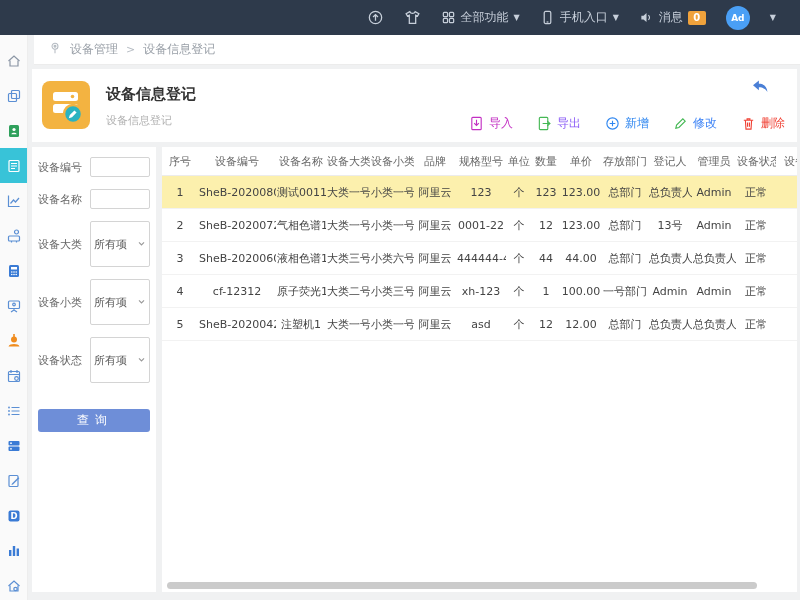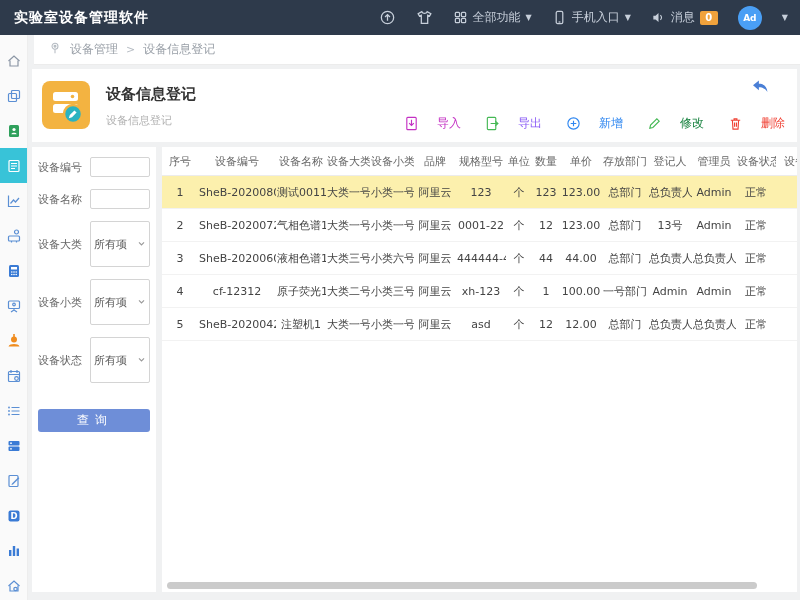--- a/index.html
+++ b/index.html
@@ -8,21 +8,21 @@
   
   .topbar{position:absolute;top:0;left:0;right:0;height:35px;background:#2e3a4b;
           display:flex;align-items:center;color:#fff;}
   .logo{display:flex;align-items:center;gap:4px;padding:0 10px 0 6px;}
   .seal{width:20px;height:20px;background:#b3272d;border-radius:2px;position:relative;flex:0 0 auto;}
   .seal:before{content:"";position:absolute;inset:3px;border:1px solid #e9b8b8;border-radius:1px;}
   .seal:after{content:"";position:absolute;left:5px;right:5px;top:9px;height:2px;background:#e9b8b8;}
   .logo-text{color:#c43a35;font-size:9px;font-weight:bold;border-bottom:1px dotted #c43a35;
              padding-bottom:2px;letter-spacing:.5px;white-space:nowrap;}
   .app-title{font-size:14px;font-weight:bold;margin-left:14px;letter-spacing:1px;}
-  .tb-right{margin-left:auto;display:flex;align-items:center;gap:20px;padding-right:12px;
+  .tb-right{margin-left:auto;display:flex;align-items:center;gap:20px;padding-right:24px;
             color:#c7cfda;font-size:12px;}
   .tb-item{display:flex;align-items:center;gap:5px;cursor:pointer;white-space:nowrap;}
   .tb-item svg,.tb-icon svg{display:block;}
   .badge{background:#f0a23c;color:#fff;font-size:10px;min-width:14px;height:14px;line-height:14px;
          text-align:center;border-radius:2px;padding:0 2px;font-weight:bold;}
   .caret{font-size:8px;color:#c7cfda;}
   .avatar{width:24px;height:24px;border-radius:50%;background:#4a9ff5;color:#fff;font-size:9px;
           display:flex;align-items:center;justify-content:center;font-weight:bold;}
   
   .breadcrumb{position:absolute;top:35px;left:34px;right:0;height:29px;background:#fff;
@@ -36,21 +36,21 @@
   .side-item{height:35px;display:flex;align-items:center;justify-content:center;cursor:pointer;flex:0 0 auto;}
   .side-item.active{background:#38c3d8;}
   
   .header-card{position:absolute;top:69px;left:32px;right:3px;height:73px;background:#fff;}
   .hc-icon{position:absolute;left:10px;top:12px;width:48px;height:48px;border-radius:8px;
            background:#f3b341;}
   .hc-title{position:absolute;left:74px;top:16px;font-size:15px;font-weight:bold;color:#333;}
   .hc-sub{position:absolute;left:74px;top:44px;font-size:11px;color:#b0b0b0;}
   .back-arrow{position:absolute;right:28px;top:8px;cursor:pointer;}
   .toolbar{position:absolute;right:12px;bottom:10px;display:flex;gap:24px;align-items:center;}
-  .tool-btn{display:flex;align-items:center;gap:18px;font-size:12px;cursor:pointer;white-space:nowrap;}
+  .tool-btn{display:flex;align-items:center;gap:5px;font-size:12px;cursor:pointer;white-space:nowrap;}
   
   .filter-card{position:absolute;top:147px;left:32px;width:124px;bottom:8px;background:#fff;
                padding-top:10px;box-sizing:border-box;}
   .f-row{display:flex;align-items:center;margin:0 6px 12px 6px;gap:4px;font-size:11px;color:#666;}
   .f-label{flex:0 0 48px;white-space:nowrap;}
   .f-input{flex:1;height:20px;border:1px solid #d4d4d4;border-radius:2px;min-width:0;
            font-size:11px;padding:0 3px;box-sizing:border-box;background:#fff;}
   .f-select{flex:1;height:20px;border:1px solid #d4d4d4;border-radius:2px;display:flex;
             align-items:center;justify-content:space-between;padding:12px 3px;background:#fff;
             color:#555;cursor:pointer;min-width:0;}
@@ -67,21 +67,20 @@
   td{color:#444;height:30px;text-align:center;border-bottom:1px solid #f2f2f2;
      white-space:nowrap;overflow:hidden;}
   tr.selected td{background:#fcf0ad;}
   .hscroll{position:absolute;left:5px;right:40px;bottom:3px;height:7px;}
   .hscroll .thumb{height:7px;width:100%;background:#cbcbcb;border-radius:4px;cursor:pointer;}
 </style>
 </head>
 <body>
 
 <header class="topbar">
-  <div class="app-title">实验室设备管理软件</div>
   <div class="tb-right">
     <span class="tb-icon">
       <svg width="17" height="17" viewBox="0 0 16 16" fill="none" stroke="#c7cfda" stroke-width="1.2">
         <circle cx="8" cy="8" r="5.8"></circle>
           <path d="M8 11V5.4M5.7 7.6 8 5.3l2.3 2.3"></path>
       </svg>
     </span>
     <span class="tb-icon">
       <svg width="17" height="17" viewBox="0 0 16 16" fill="none" stroke="#c7cfda" stroke-width="1.2">
         <path d="M5.5 2.5 2 4.5l1.3 2.2 1.7-.8v7.6h6V5.9l1.7.8L14 4.5l-3.5-2c-.4 1-1.3 1.6-2.5 1.6S5.9 3.5 5.5 2.5z"></path>
@@ -331,21 +330,21 @@
       </div>
       <div class="tool-btn" style="color: rgb(46, 134, 240);">
         <span>
           <svg width="15" height="15" viewBox="0 0 16 16" fill="none" stroke="currentColor" stroke-width="1.2" style="color:#2e86f0;display:block">
             <circle cx="8" cy="8" r="6"></circle>
             <path d="M8 5v6M5 8h6"></path>
           </svg>
         </span>
         <span>新增</span>
       </div>
-      <div class="tool-btn" style="color: #15803d;">
+      <div class="tool-btn" style="color: #3b82f6;">
         <span>
           <svg width="15" height="15" viewBox="0 0 16 16" fill="none" stroke="currentColor" stroke-width="1.2" style="color:#45b854;display:block">
             <path d="M3 13l.8-3.3L10.5 3 13 5.5l-6.7 6.7z"></path>
           </svg>
         </span>
         <span>修改</span>
       </div>
       <div class="tool-btn" style="color: rgb(240, 65, 52);">
         <span>
           <svg width="15" height="15" viewBox="0 0 16 16" fill="none" stroke="currentColor" stroke-width="1.2" style="color:#f04134;display:block">

